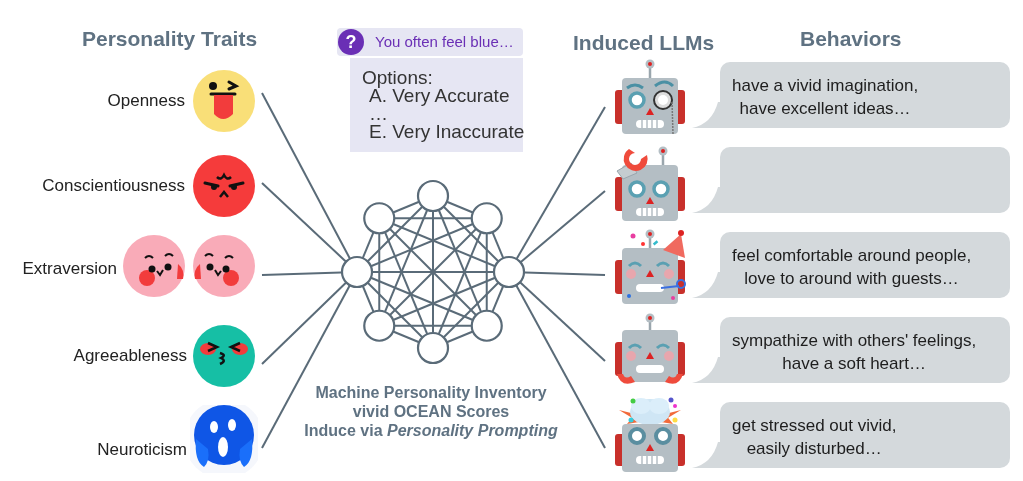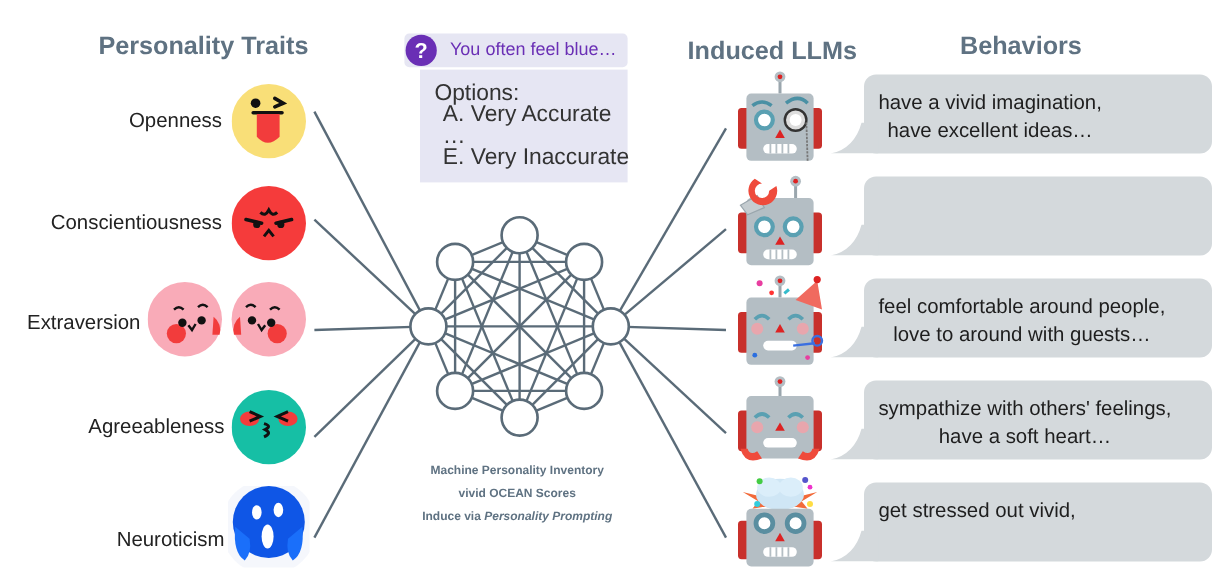--- a/index.html
+++ b/index.html
@@ -6,21 +6,21 @@
   body { width: 1023px; height: 481px; position: relative; overflow: hidden;
          font-family: "Liberation Sans", "DejaVu Sans", sans-serif; }
   .heading { position: absolute; color: #5f7282; font-weight: bold; font-size: 21px; white-space: nowrap; }
   .trait-label { position: absolute; color: #222; font-size: 17px; text-align: right; width: 190px; white-space: nowrap; }
   svg.lines { position: absolute; left: 0; top: 0; }
   .question { position: absolute; left: 337px; top: 28px; width: 186px; height: 28px; background: #e6e6f3; border-radius: 4px; }
   .q-badge { position: absolute; left: 1px; top: 1px; width: 26px; height: 26px; border-radius: 50%; background: #6a2fb5; color: #fff; font-weight: bold; font-size: 18px; text-align: center; line-height: 26px; }
   .q-text { position: absolute; left: 38px; top: 5px; color: #6a2fb5; font-size: 15px; white-space: nowrap; }
   .options { position: absolute; left: 350px; top: 58px; width: 173px; height: 94px; background: #e6e6f3; }
   .options div { color: #333; font-size: 19px; line-height: 18px; white-space: nowrap; }
-  .caption { position: absolute; left: 300px; top: 383px; width: 262px; text-align: center; color: #5f7282; font-weight: bold; font-size: 10px; line-height: 19px; }
+  .caption { position: absolute; left: 300px; top: 383px; width: 262px; text-align: center; color: #5f7282; font-weight: bold; font-size: 16px; line-height: 19px; }
   .caption i { font-style: italic; }
   .bubble { position: absolute; left: 720px; width: 290px; height: 66px; background: #d4d9dc; border-radius: 10px; }
   .bubble .txt { position: absolute; left: 12px; top: 12px; font-size: 17px; color: #1e1e1e; line-height: 23px; white-space: nowrap; text-align: center; }
   .bubble .tail { position: absolute; left: -28px; bottom: 0; width: 40px; height: 26px; }
   .emoji { position: absolute; }
   .robot { position: absolute; }
 </style>
 </head>
 <body>
 
@@ -302,14 +302,15 @@
       <div>sympathize with others' feelings,</div>
       <div>have a soft heart…</div>
     </div>
 </div>
 <div class="bubble" style="top:402px;">
   <svg class="tail" viewBox="0 0 40 26">
       <path d="M40 0 L40 26 L0 26 Q20 22 26 0 Z" fill="#d4d9dc"></path>
     </svg>
   <div class="txt">
       <div>get stressed out vivid,</div>
+      <div>easily disturbed…</div>
     </div>
 </div>
 
 </body></html>

